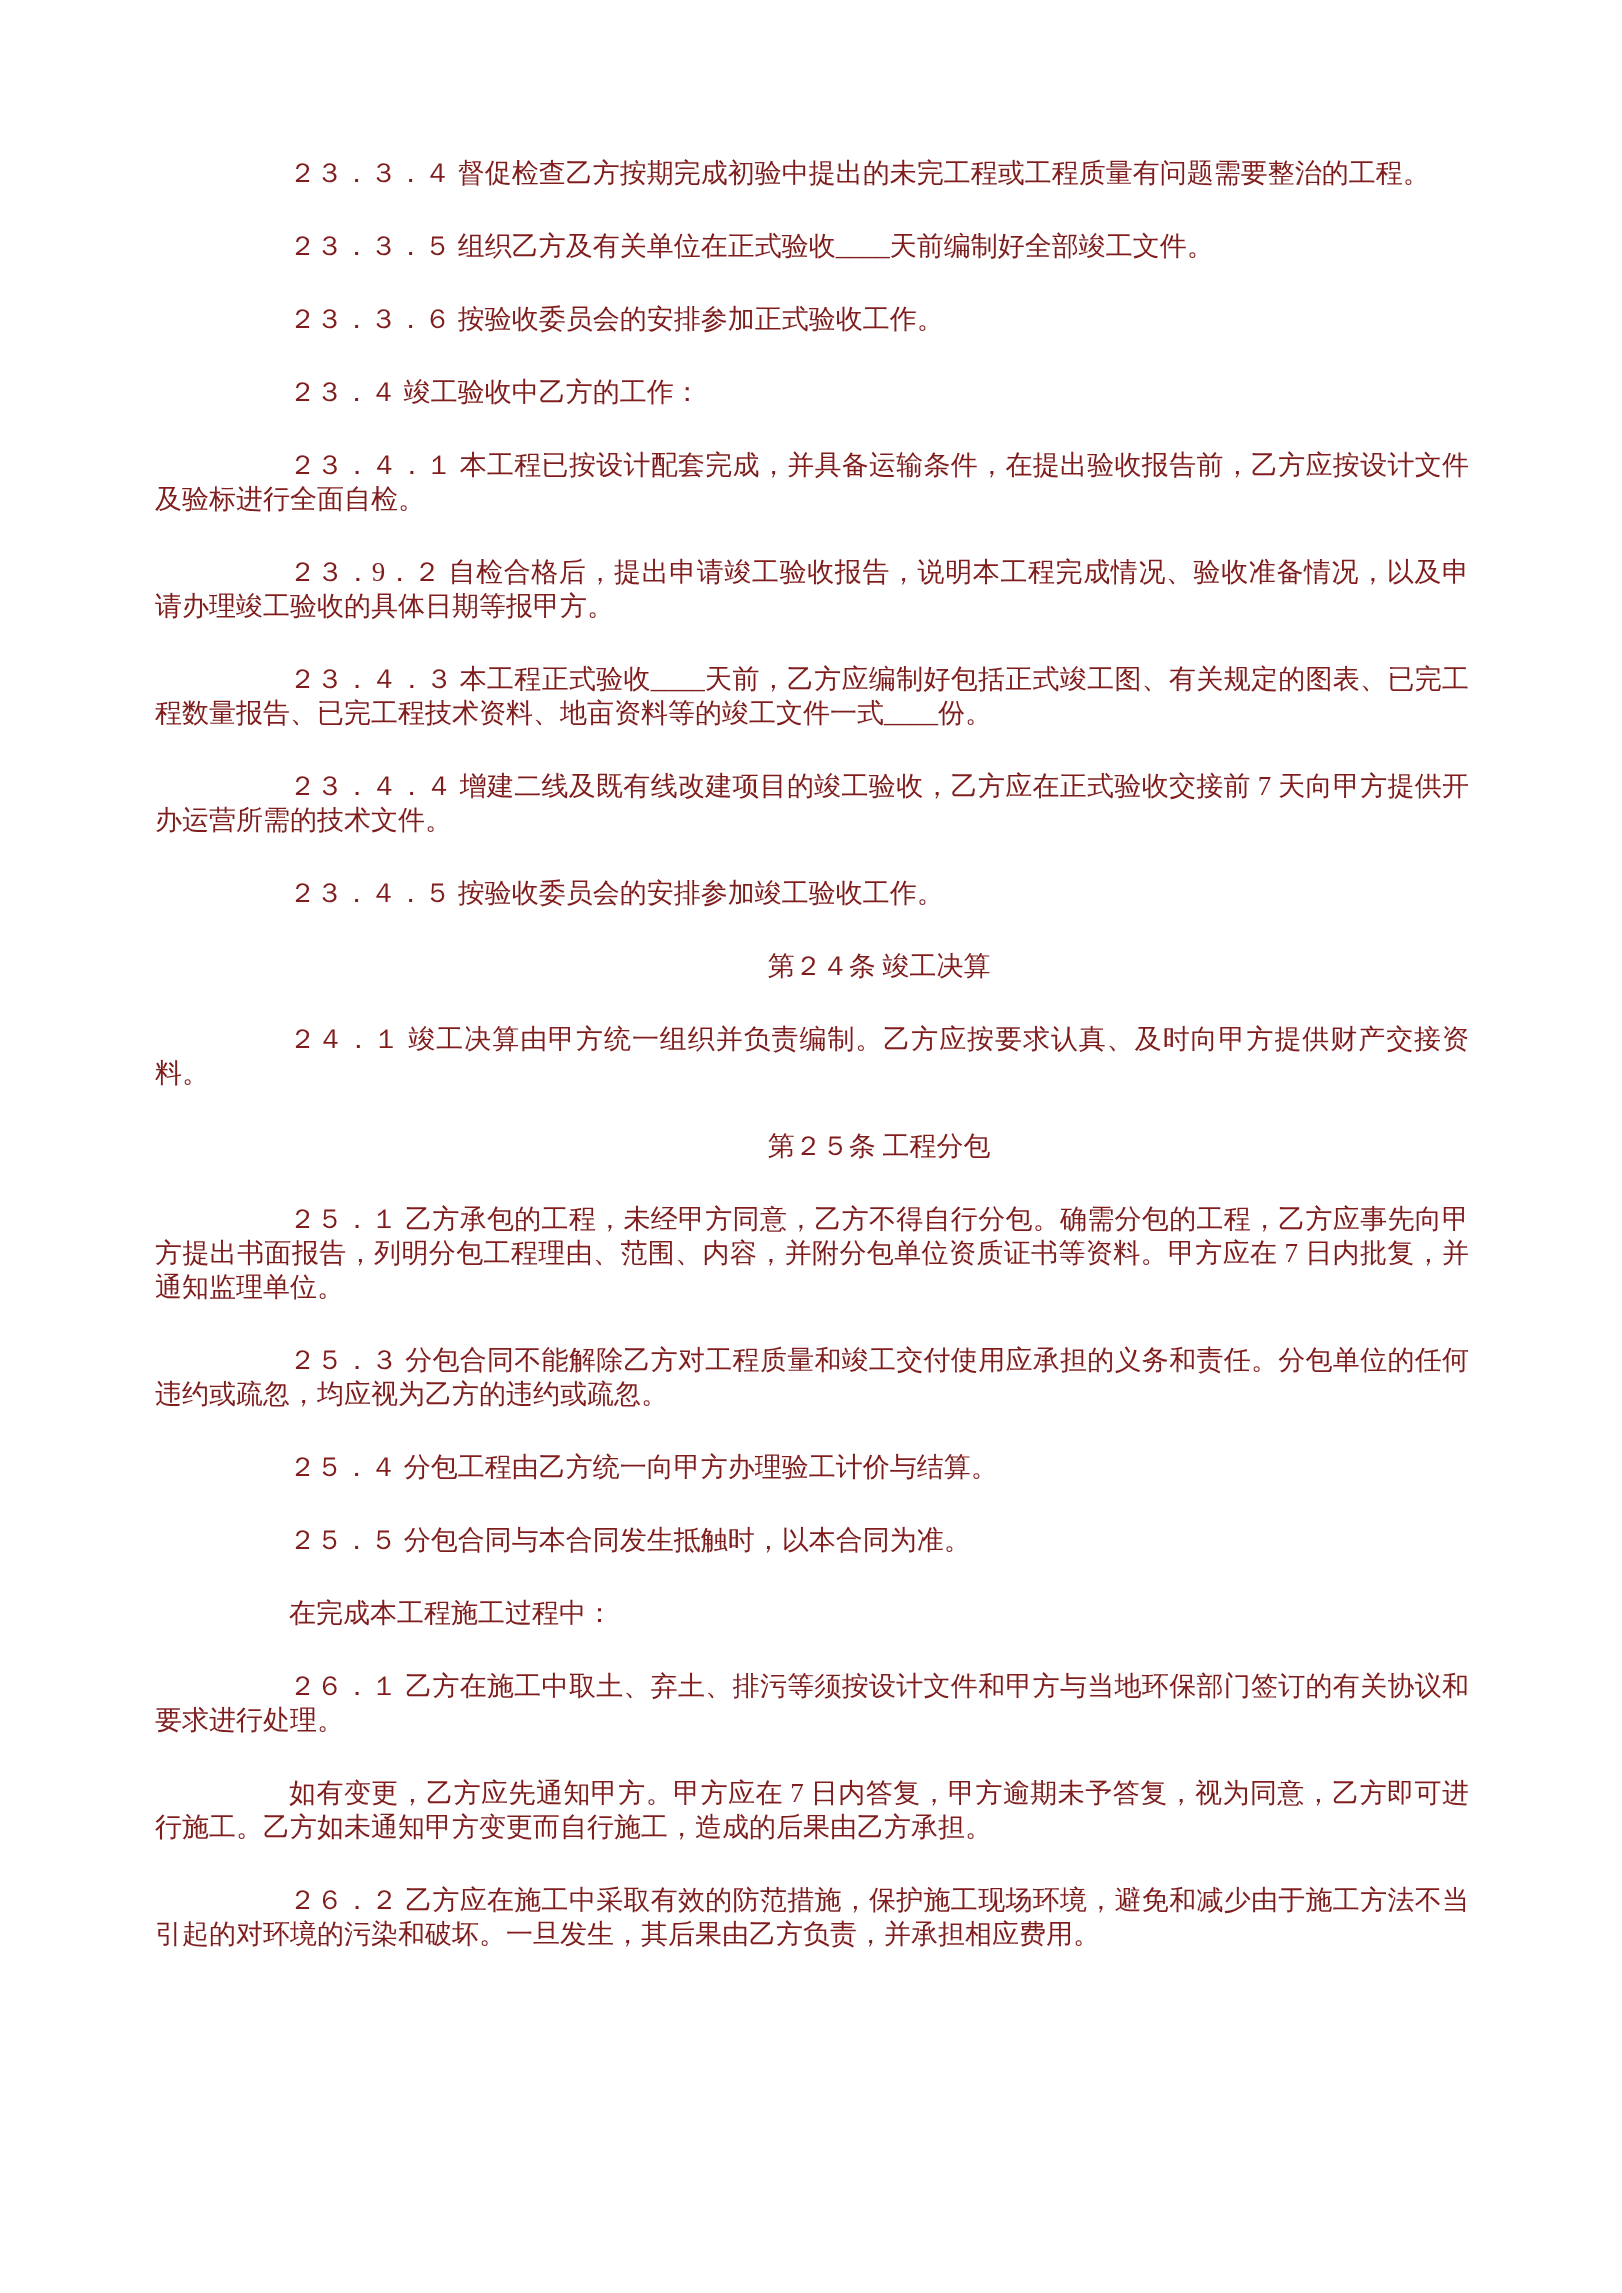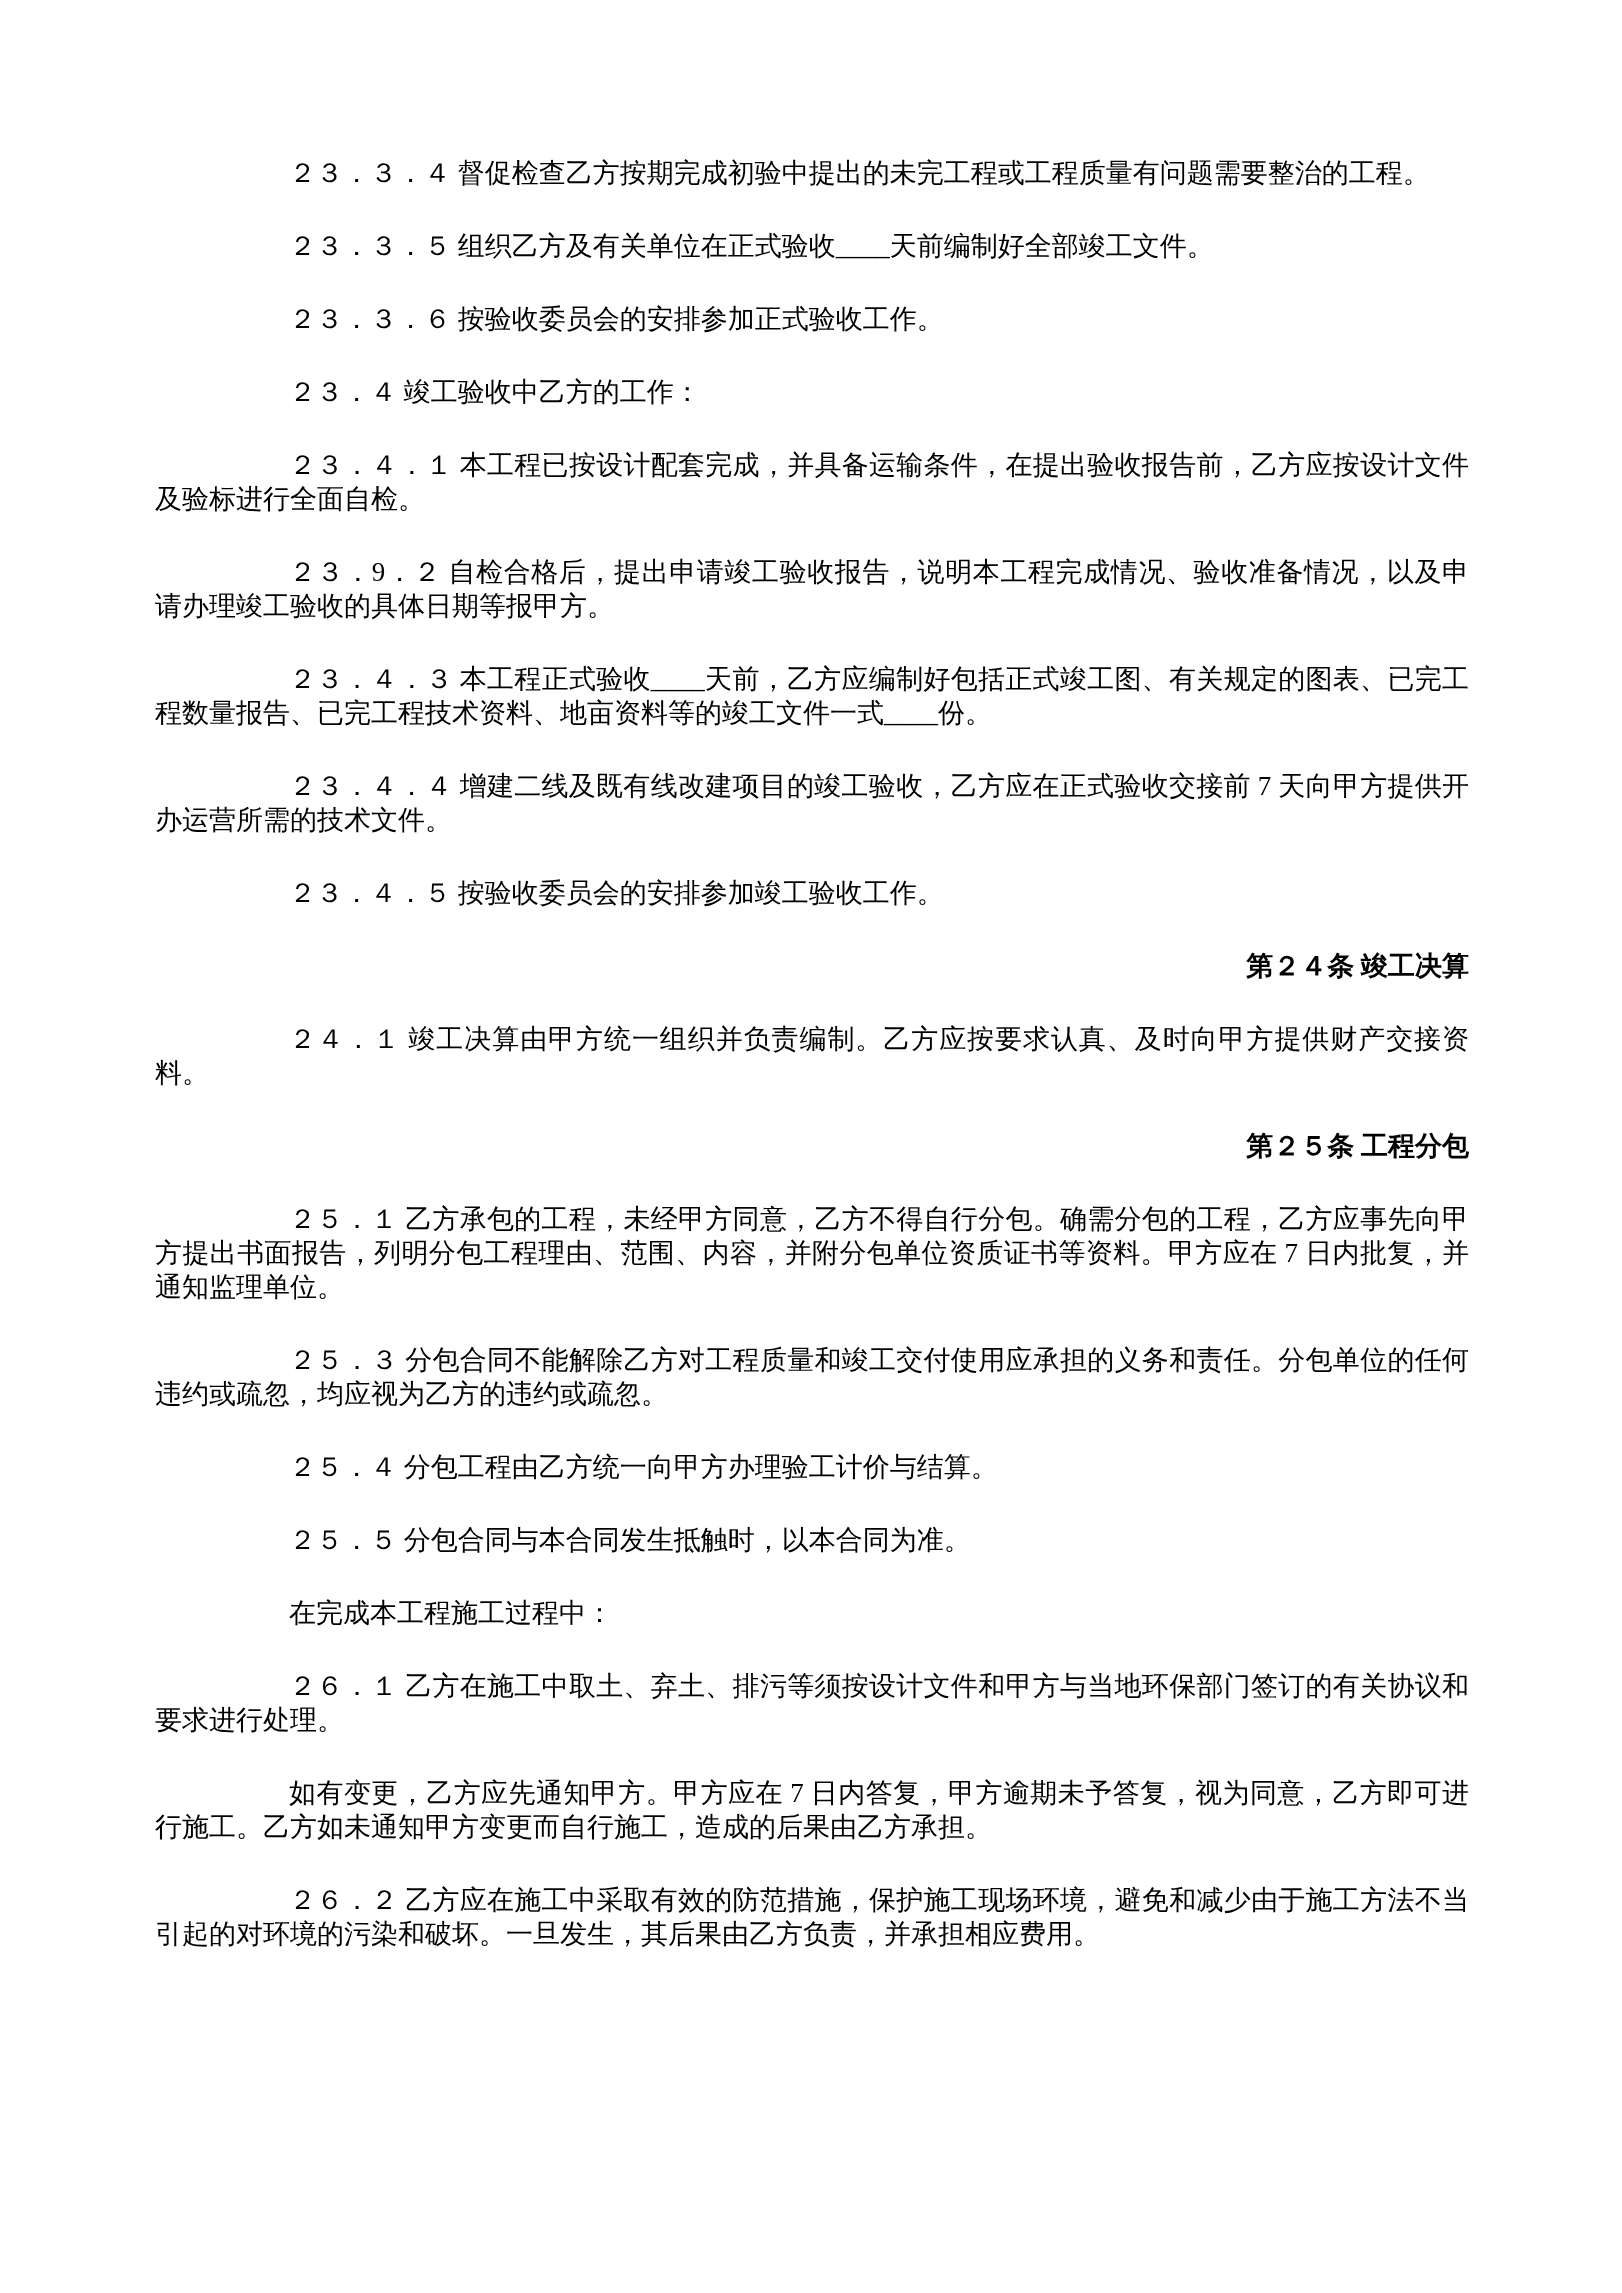--- a/index.html
+++ b/index.html
@@ -15,31 +15,31 @@
     overflow: hidden;
   }
   .content {
     position: absolute;
     left: 155px;
     top: 156px;
     width: 1314px;
     font-family: "Liberation Serif", "DejaVu Serif", serif;
     font-size: 27px;
     line-height: 34px;
-    color: #000000;
+    color: #7f1d1d;
     text-align: justify;
   }
   .content p {
     margin: 0 0 39px 0;
     text-indent: 134px;
     word-break: break-all;
   }
   .content p.heading {
-    font-weight: bold;
-    text-align: right;
+    font-weight: normal;
+    text-align: center;
   }
 </style>
 </head>
 <body>
 
 <div class="page">
   <div class="content" id="document-content">
       <p class="clause">２３．３．４  督促检查乙方按期完成初验中提出的未完工程或工程质量有问题需要整治的工程。</p>
       <p class="clause">２３．３．５  组织乙方及有关单位在正式验收____天前编制好全部竣工文件。</p>
       <p class="clause">２３．３．６  按验收委员会的安排参加正式验收工作。</p>

